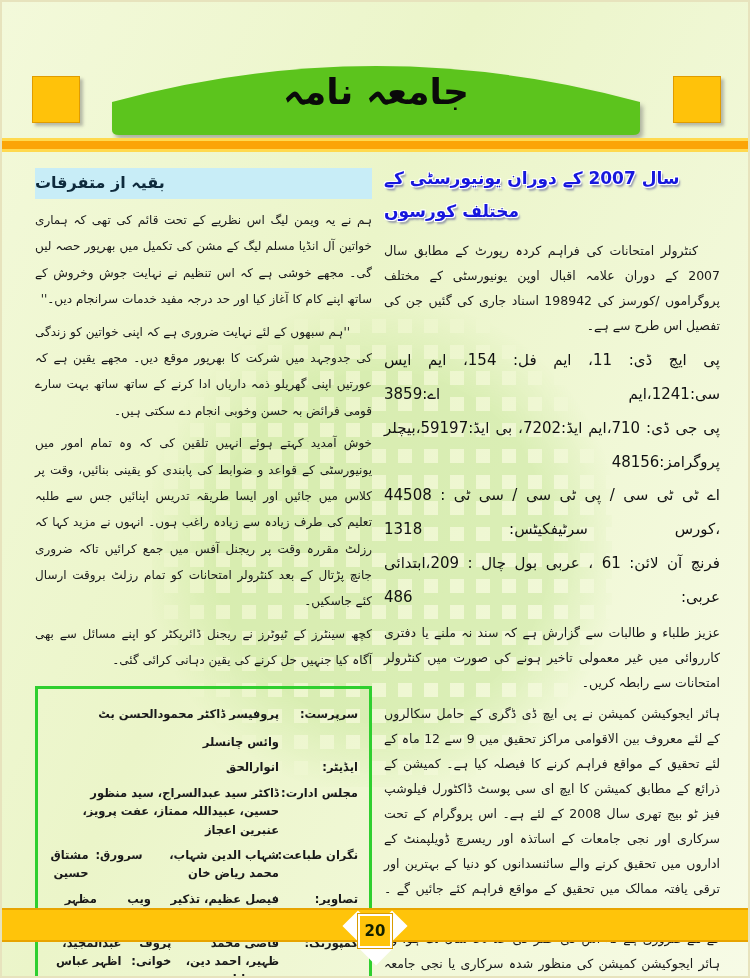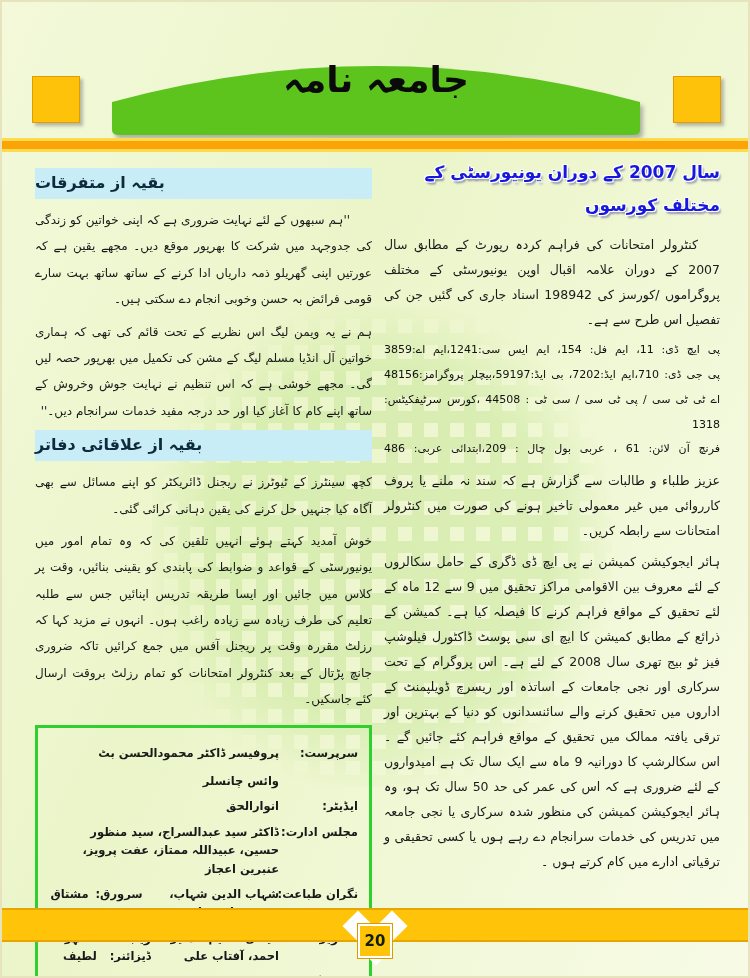--- a/index.html
+++ b/index.html
@@ -9,21 +9,21 @@
     font-family:"DejaVu Sans",sans-serif;
     border:2px solid #e7e3bd;box-sizing:border-box;
   }
   
   .sq{position:absolute;top:74px;width:46px;height:45px;background:#ffc20a;
       border:1px solid #e09c00;box-shadow:3px 3px 3px rgba(110,110,110,.45);}
   .sq.left{left:30px}.sq.right{left:671px}
   .arch{position:absolute;left:106px;top:40px;width:536px;height:96px;
         filter:drop-shadow(3px 4px 2px rgba(110,110,110,.5));}
   .arch svg{display:block;width:100%;height:100%;}
-  .arch-title{position:absolute;left:0;right:0;top:20px;text-align:center;
+  .arch-title{position:absolute;left:0;right:0;top:32px;text-align:center;
         font-size:36px;font-weight:bold;color:#0a0a0a;direction:rtl;line-height:1;}
   .band-top{position:absolute;left:0;right:0;top:136px;height:14px;box-sizing:border-box;
         background:#fba407;border-top:3px solid #ffd94e;border-bottom:3px solid #ffd94e;z-index:2;}
   
   .watermark{position:absolute;left:150px;top:305px;width:460px;height:480px;z-index:0;
         opacity:.5;border-radius:60px;
         background:
           repeating-linear-gradient(0deg,#c6e698 0 12px,transparent 12px 26px),
           repeating-linear-gradient(90deg,#c6e698 0 12px,transparent 12px 26px);
         -webkit-mask-image:radial-gradient(ellipse at center,#000 52%,transparent 74%);
@@ -31,46 +31,46 @@
   
   .col{position:absolute;z-index:1;direction:rtl;}
   .left-col{left:33px;top:160px;width:337px;}
   .right-col{left:382px;top:154px;width:336px;}
   .section-heading{background:#c8edf7;color:#0e2a3c;font-weight:bold;font-size:16px;
         text-align:left;padding:5px 0 7px;margin:6px 0 8px;}
   .body{margin:6px 0;text-align:justify;color:#1a1a1a;}
   .left-col .body{font-size:12px;line-height:2.2;}
   .right-col .body{font-size:12.5px;line-height:2.0;}
   .indent{text-indent:22px;}
-  .headline{text-align:right;font-weight:bold;font-size:17px;color:#1717dd;
-        line-height:1.95;margin:0 0 10px;
+  .headline{text-align:left;font-weight:bold;font-size:17px;color:#1717dd;
+        line-height:1.95;margin:6px 0 10px;
         text-shadow:-1px -1px 0 #fff,1px -1px 0 #fff,-1px 1px 0 #fff,1px 1px 0 #fff,
                     2px 3px 2px rgba(40,40,130,.45);}
   .stats{margin:2px 0 4px;}
-  .stat-line{font-size:11px;line-height:2.25;color:#111;
+  .stat-line{font-size:15px;line-height:2.25;color:#111;
         text-align:justify;text-align-last:justify;}
   
   .credits-box{border:3px solid #2fcf2f;margin-top:12px;padding:9px 11px;
         font-size:11.5px;font-weight:bold;color:#191919;}
   .credit-row{display:flex;gap:7px;margin:7px 0;align-items:flex-start;line-height:1.6;}
   .credit-label{min-width:72px;white-space:nowrap;}
   .pair1{display:flex;gap:7px;}
   .pair2{display:flex;gap:7px;margin-inline-start:auto;}
   .cv-sub{margin-top:10px;}
   
   .band-bottom{position:absolute;left:0;right:0;top:906px;height:34px;box-sizing:border-box;
         background:#ffc40a;border-top:2px solid #e8a400;border-bottom:2px solid #e8a400;z-index:3;}
   .pagenum{position:absolute;left:50%;top:904px;transform:translateX(-50%);
         width:100px;height:64px;z-index:5;}
   .pn-d{position:absolute;width:22px;height:22px;background:#ffffff;
         transform:rotate(45deg);z-index:1;}
   .pn-d.dl{left:22px;top:9px;}
   .pn-d.dr{left:56px;top:9px;}
   .pn-d.db{left:38px;top:28px;width:26px;height:26px;}
-  .pn-box{position:absolute;left:33px;top:18px;width:30px;height:30px;background:#ffc40a;
+  .pn-box{position:absolute;left:33px;top:8px;width:30px;height:30px;background:#ffc40a;
         border:2px solid #ffffff;z-index:2;display:flex;align-items:center;justify-content:center;
         font-size:15px;font-weight:bold;color:#102000;box-shadow:0 0 0 1px #d89c00;text-align:center;}
 </style>
 </head>
 <body>
 
 <div class="page">
 
   <div class="sq left"></div>
   <div class="sq right"></div>
@@ -88,31 +88,30 @@
     <div class="headline">
       <div>سال 2007 کے دوران یونیورسٹی کے مختلف کورسوں</div>
     </div>
     <p class="body indent">کنٹرولر امتحانات کی فراہم کردہ رپورٹ کے مطابق سال 2007 کے دوران علامہ اقبال اوپن یونیورسٹی کے مختلف پروگراموں /کورسز کی 198942 اسناد جاری کی گئیں جن کی تفصیل اس طرح سے ہے۔</p>
     <div class="stats">
       <div class="stat-line">پی ایچ ڈی: 11، ایم فل: 154، ایم ایس سی:1241،ایم اے:3859</div>
       <div class="stat-line">پی جی ڈی: 710،ایم ایڈ:7202، بی ایڈ:59197،بیچلر پروگرامز:48156</div>
       <div class="stat-line">اے ٹی ٹی سی / پی ٹی سی / سی ٹی : 44508 ،کورس سرٹیفکیٹس: 1318</div>
       <div class="stat-line">فرنچ آن لائن: 61 ، عربی بول چال : 209،ابتدائی عربی: 486</div>
     </div>
-    <p class="body">عزیز طلباء و طالبات سے گزارش ہے کہ سند نہ ملنے یا پروف کارروائی میں غیر معمولی تاخیر ہونے کی صورت میں کنٹرولر امتحانات سے رابطہ کریں۔</p>
+    <p class="body">عزیز طلباء و طالبات سے گزارش ہے کہ سند نہ ملنے یا دفتری کارروائی میں غیر معمولی تاخیر ہونے کی صورت میں کنٹرولر امتحانات سے رابطہ کریں۔</p>
     <p class="body">ہائر ایجوکیشن کمیشن نے پی ایچ ڈی ڈگری کے حامل سکالروں کے لئے معروف بین الاقوامی مراکز تحقیق میں 9 سے 12 ماہ کے لئے تحقیق کے مواقع فراہم کرنے کا فیصلہ کیا ہے۔ کمیشن کے ذرائع کے مطابق کمیشن کا ایچ ای سی پوسٹ ڈاکٹورل فیلوشپ فیز ٹو بیج تھری سال 2008 کے لئے ہے۔ اس پروگرام کے تحت سرکاری اور نجی جامعات کے اساتذہ اور ریسرچ ڈویلپمنٹ کے اداروں میں تحقیق کرنے والے سائنسدانوں کو دنیا کے بہترین اور ترقی یافتہ ممالک میں تحقیق کے مواقع فراہم کئے جائیں گے ۔ اس سکالرشپ کا دورانیہ 9 ماہ سے ایک سال تک ہے امیدواروں کے لئے ضروری ہے کہ اس کی عمر کی حد 50 سال تک ہو، وہ ہائر ایجوکیشن کمیشن کی منظور شدہ سرکاری یا نجی جامعہ میں تدریس کی خدمات سرانجام دے رہے ہوں یا کسی تحقیقی و ترقیاتی ادارے میں کام کرتے ہوں ۔</p>
   </div>
 
   <div class="col left-col">
     <div class="section-heading">بقیہ از متفرقات</div>
+    <p class="body">ہم نے یہ ویمن لیگ اس نظریے کے تحت قائم کی تھی کہ ہماری خواتین آل انڈیا مسلم لیگ کے مشن کی تکمیل میں بھرپور حصہ لیں گی۔ مجھے خوشی ہے کہ اس تنظیم نے نہایت جوش وخروش کے ساتھ اپنے کام کا آغاز کیا اور حد درجہ مفید خدمات سرانجام دیں۔''</p>
     <p class="body indent">''ہم سبھوں کے لئے نہایت ضروری ہے کہ اپنی خواتین کو زندگی کی جدوجہد میں شرکت کا بھرپور موقع دیں۔ مجھے یقین ہے کہ عورتیں اپنی گھریلو ذمہ داریاں ادا کرنے کے ساتھ ساتھ بہت سارے قومی فرائض بہ حسن وخوبی انجام دے سکتی ہیں۔</p>
-    <p class="body">ہم نے یہ ویمن لیگ اس نظریے کے تحت قائم کی تھی کہ ہماری خواتین آل انڈیا مسلم لیگ کے مشن کی تکمیل میں بھرپور حصہ لیں گی۔ مجھے خوشی ہے کہ اس تنظیم نے نہایت جوش وخروش کے ساتھ اپنے کام کا آغاز کیا اور حد درجہ مفید خدمات سرانجام دیں۔''</p>
-    <div class="section-heading">بقیہ از علاقائی دفاتر</div>
+    <p class="body">خوش آمدید کہتے ہوئے انہیں تلقین کی کہ وہ تمام امور میں یونیورسٹی کے قواعد و ضوابط کی پابندی کو یقینی بنائیں، وقت پر کلاس میں جائیں اور ایسا طریقہ تدریس اپنائیں جس سے طلبہ تعلیم کی طرف زیادہ سے زیادہ راغب ہوں۔ انہوں نے مزید کہا کہ رزلٹ مقررہ وقت پر ریجنل آفس میں جمع کرائیں تاکہ ضروری جانچ پڑتال کے بعد کنٹرولر امتحانات کو تمام رزلٹ بروقت ارسال کئے جاسکیں۔</p>
     <p class="body">کچھ سینٹرز کے ٹیوٹرز نے ریجنل ڈائریکٹر کو اپنے مسائل سے بھی آگاہ کیا جنہیں حل کرنے کی یقین دہانی کرائی گئی۔</p>
-    <p class="body">خوش آمدید کہتے ہوئے انہیں تلقین کی کہ وہ تمام امور میں یونیورسٹی کے قواعد و ضوابط کی پابندی کو یقینی بنائیں، وقت پر کلاس میں جائیں اور ایسا طریقہ تدریس اپنائیں جس سے طلبہ تعلیم کی طرف زیادہ سے زیادہ راغب ہوں۔ انہوں نے مزید کہا کہ رزلٹ مقررہ وقت پر ریجنل آفس میں جمع کرائیں تاکہ ضروری جانچ پڑتال کے بعد کنٹرولر امتحانات کو تمام رزلٹ بروقت ارسال کئے جاسکیں۔</p>
 
     <div class="credits-box">
       <div class="credit-row">
         <span class="credit-label">سرپرست:</span>
         <span>
           <div>پروفیسر ڈاکٹر محمودالحسن بٹ</div>
           <div class="cv-sub">وائس چانسلر</div>
         </span>
       </div>
       <div class="credit-row">

